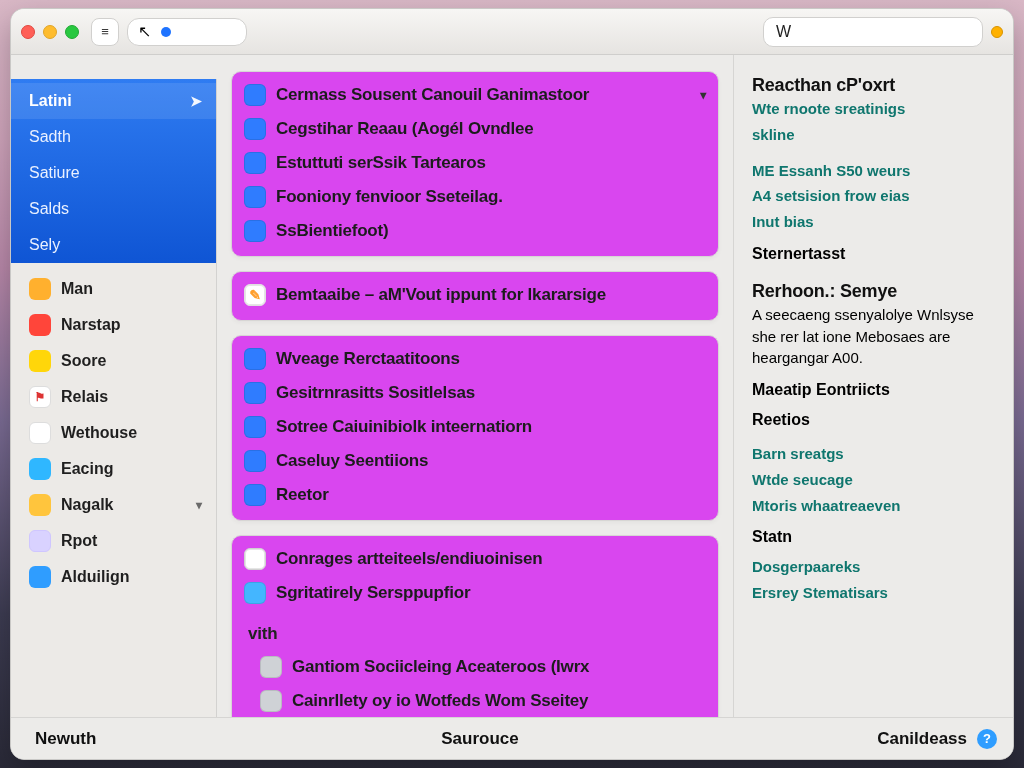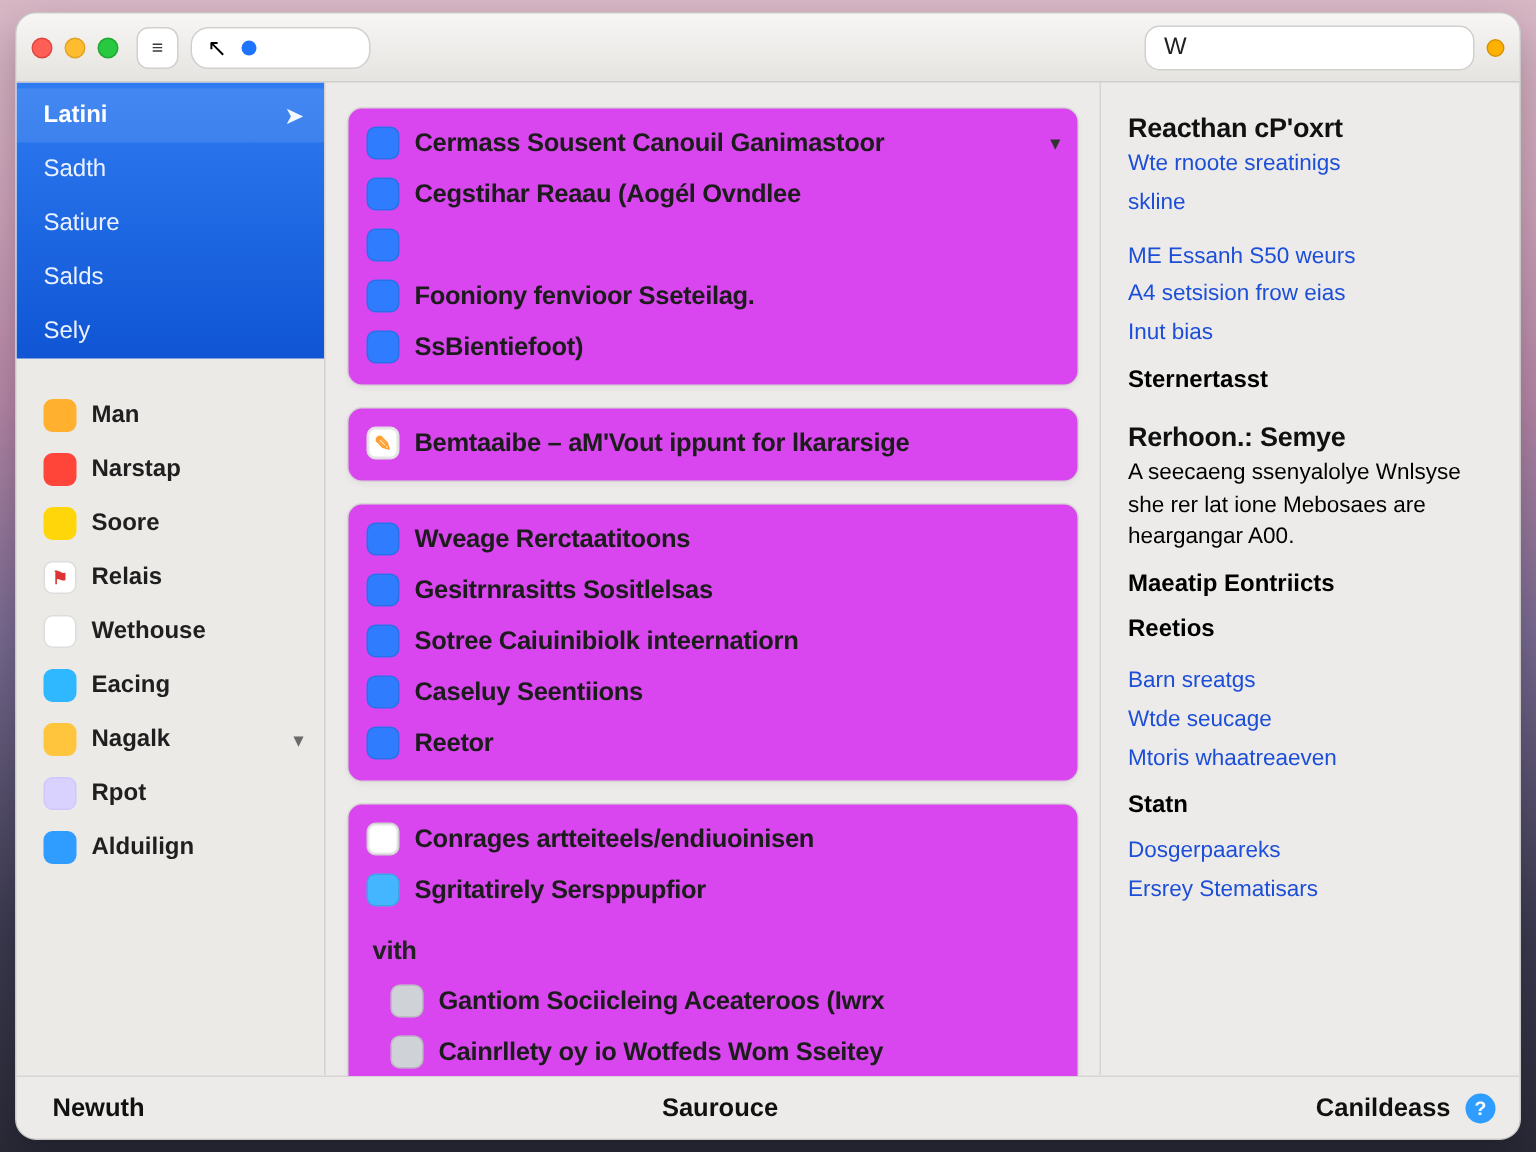--- a/index.html
+++ b/index.html
@@ -45,29 +45,29 @@
     margin-left:auto; display:flex; align-items:center; gap:8px;
   }
   .search input {
     height: 30px; width: 220px; border-radius: 10px; border:1px solid #d1d0ce;
     background:#fff; padding: 0 12px; font-size: 16px; color:#222; outline:none;
   }
   .status-dot { width:12px; height:12px; border-radius:50%; background:#ffb100; border:1px solid #d89300; }
 
   
   .body { flex:1; display:flex; min-height:0; }
-  .sidebar { width: 206px; background:#eceae7; border-right:1px solid #d3d2d0; display:flex; flex-direction:column; }
+  .sidebar { width: 206px; background:#eceae7; border-right:1px solid #d3d2d0; display:flex; flex-direction:column;margin-top:24px; }
   .side-top { background: linear-gradient(#2f7cf2,#0f55d4); color:#fff; padding-top:4px; }
   .side-top .row, .side-bottom .row {
     height: 36px; display:flex; align-items:center; padding: 0 14px 0 18px; font-size:16px;
   }
   .side-top .row { color: #eaf1ff; }
   .side-top .row.sel { background: rgba(255,255,255,.10); color:#fff; font-weight:600; }
   .side-top .row .arrow { margin-left:auto; font-size:14px; opacity:.95; }
-  .side-bottom { padding-top:20px; overflow:auto; }
+  .side-bottom { padding-top:8px; overflow:auto; }
   .side-bottom .row { color:#1f1f1f; gap:10px; font-weight:600; }
   .side-bottom .ico {
     width:22px; height:22px; border-radius:6px; flex:0 0 22px; display:flex; align-items:center; justify-content:center; font-size:12px;
   }
   .i-orange{background:#ffb02e}.i-red{background:#ff453a}.i-blue{background:#2f9dff}.i-yellow{background:#ffd60a}
   .i-flag{background:#fff;border:1px solid #ddd}.i-mail{background:#fff;border:1px solid #ddd}
   .i-cyan{background:#2fb7ff}.i-amber{background:#ffc53d}.i-lilac{background:#d9d2ff;border:1px solid #cfc6ff}
   .side-bottom .chev { margin-left:auto; color:#6a6a6a; font-size:12px; }
 
   .main { flex:1; display:flex; min-width:0; }
@@ -82,21 +82,21 @@
   .card .line.sub { font-weight:600; color:#222; padding-top:12px; padding-left:6px; }
   .sq { width:22px; height:22px; border-radius:6px; background:#2f7cff; box-shadow: inset 0 0 0 1px rgba(0,0,0,.1); flex:0 0 22px; }
   .sq.white { background:#fff; border:1px solid #d0d0d0; }
   .sq.gray { background:#cfd2d6; }
   .sq.teal { background:#44b6ff; }
   .sq.app { background:#fff; border:1px solid #e0e0e0; position:relative; }
   .sq.app::after{content:"✎";position:absolute;inset:0;display:flex;align-items:center;justify-content:center;color:#ff9e2c;font-size:14px}
   .card .chev-down { margin-left:auto; color:#333; font-size:12px; }
 
   .right h4 { font-size:18px; font-weight:800; color:#111; margin:6px 0 2px; letter-spacing:-.2px; }
-  .right p  { font-size:15px; color:#1d4ed8; line-height:1.45; margin-bottom:4px; font-weight:400; }
+  .right p  { font-size:15px; color:#0f766e; line-height:1.45; margin-bottom:4px; font-weight:700; }
   .right .muted { color:#000000; font-weight:500; }
   .right .item { font-size:16px; font-weight:700; margin-top:12px; }
 
   
   .footer {
     height: 42px; border-top:1px solid #d6d5d3; background:#ecebe9;
     display:flex; align-items:center; padding: 0 16px; gap: 9px; font-size:17px; font-weight:700; color:#111;
   }
   .footer .left { flex:0 0 196px; padding-left:8px; }
   .footer .center-f { flex:1; text-align:center; }
@@ -199,20 +199,21 @@
               <span class="sq"></span>
               <span>Cermass Sousent Canouil Ganimastoor</span>
               <span class="chev-down">▾</span>
             </div>
             <div class="line">
               <span class="sq"></span>
               <span>Cegstihar Reaau (Aogél Ovndlee</span>
             </div>
             <div class="line">
               <span class="sq"></span>
+              <span>Estuttuti serSsik Tartearos</span>
             </div>
             <div class="line">
               <span class="sq"></span>
               <span>Fooniony fenvioor Sseteilag.</span>
             </div>
             <div class="line">
               <span class="sq"></span>
               <span>SsBientiefoot)</span>
             </div>
           </div>

